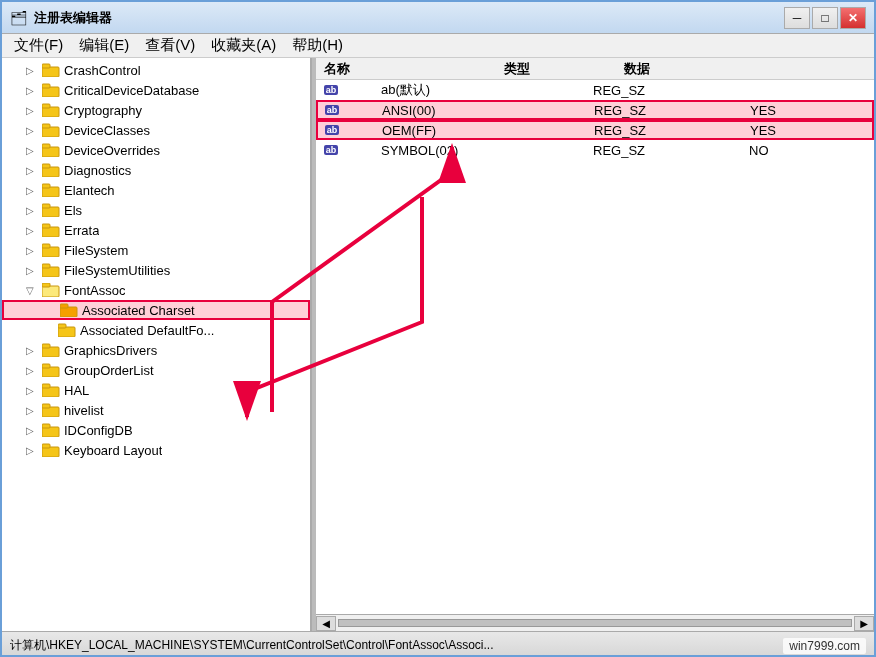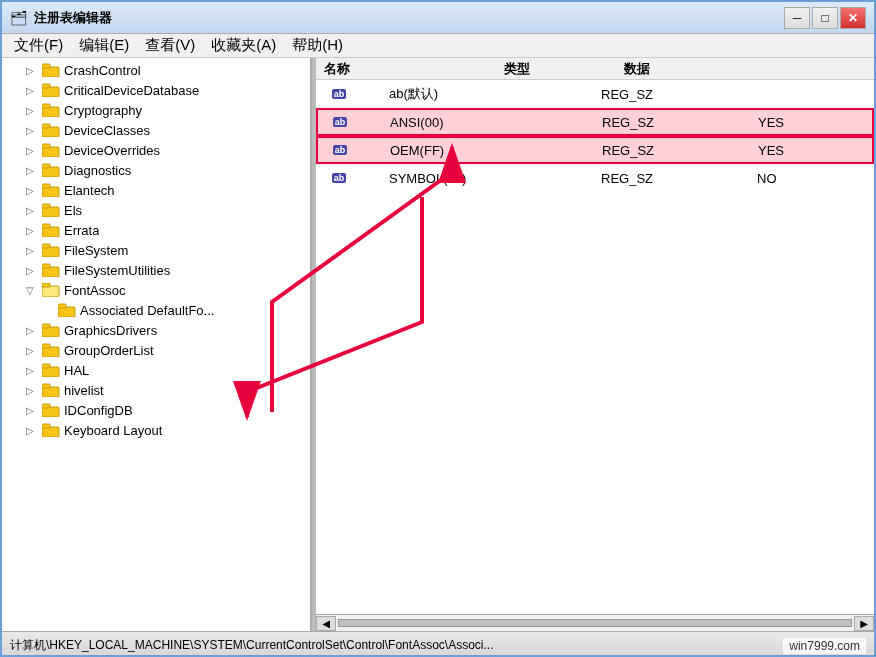--- a/index.html
+++ b/index.html
@@ -146,22 +146,22 @@
 
     .right-content {
       flex: 1;
       overflow: auto;
       position: relative;
     }
 
     .reg-row {
       display: flex;
       align-items: center;
-      height: 28px;
-      padding: 0 12px;
+      height: 20px;
+      padding: 0 4px;
       cursor: pointer;
       border: 1px solid transparent;
     }
     .reg-row.highlighted {
       background: #ffd0d8;
       border: 2px solid #e8003d;
     }
     .reg-cell {
       font-size: 13px;
       color: #000;
@@ -368,20 +368,30 @@
           <span class="expand-icon">▽</span>
           <span style="display:inline-block;width:18px;height:14px;margin-right:4px;">
             <svg width="18" height="14" viewBox="0 0 18 14">
                 <rect x="0" y="3" width="17" height="11" rx="1" fill="#fce97a" stroke="#c8960c" stroke-width="1"></rect>
                 <rect x="0" y="0" width="8" height="4" rx="1" fill="#f5c518" stroke="#c8960c" stroke-width="1"></rect>
               </svg>
           </span>
           <span class="tree-label">FontAssoc</span>
         </div>
 
+        <div class="tree-item tree-indent-2 tree-item-highlighted">
+          <span class="expand-icon">&nbsp;</span>
+          <span style="display:inline-block;width:18px;height:14px;margin-right:4px;">
+            <svg width="18" height="14" viewBox="0 0 18 14">
+                <rect x="0" y="4" width="17" height="10" rx="1" fill="#f5a000" stroke="#c8960c" stroke-width="1"></rect>
+                <rect x="0" y="1" width="8" height="4" rx="1" fill="#f5a000" stroke="#c8960c" stroke-width="1"></rect>
+              </svg>
+          </span>
+          <span class="tree-label">Associated Charset</span>
+        </div>
 
         <div class="tree-item tree-indent-2">
           <span class="expand-icon">&nbsp;</span>
           <span style="display:inline-block;width:18px;height:14px;margin-right:4px;">
             <svg width="18" height="14" viewBox="0 0 18 14">
                 <rect x="0" y="4" width="17" height="10" rx="1" fill="#f5c518" stroke="#c8960c" stroke-width="1"></rect>
                 <rect x="0" y="1" width="8" height="4" rx="1" fill="#f5c518" stroke="#c8960c" stroke-width="1"></rect>
               </svg>
           </span>
           <span class="tree-label">Associated DefaultFo...</span>

